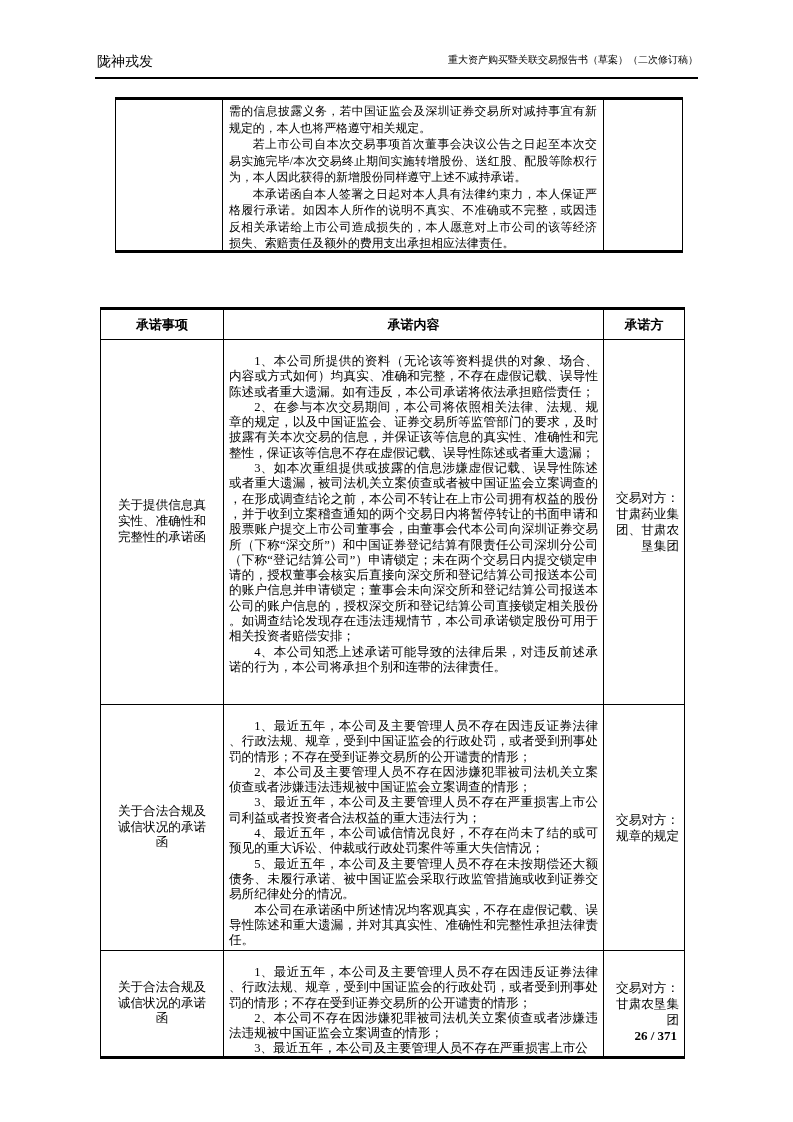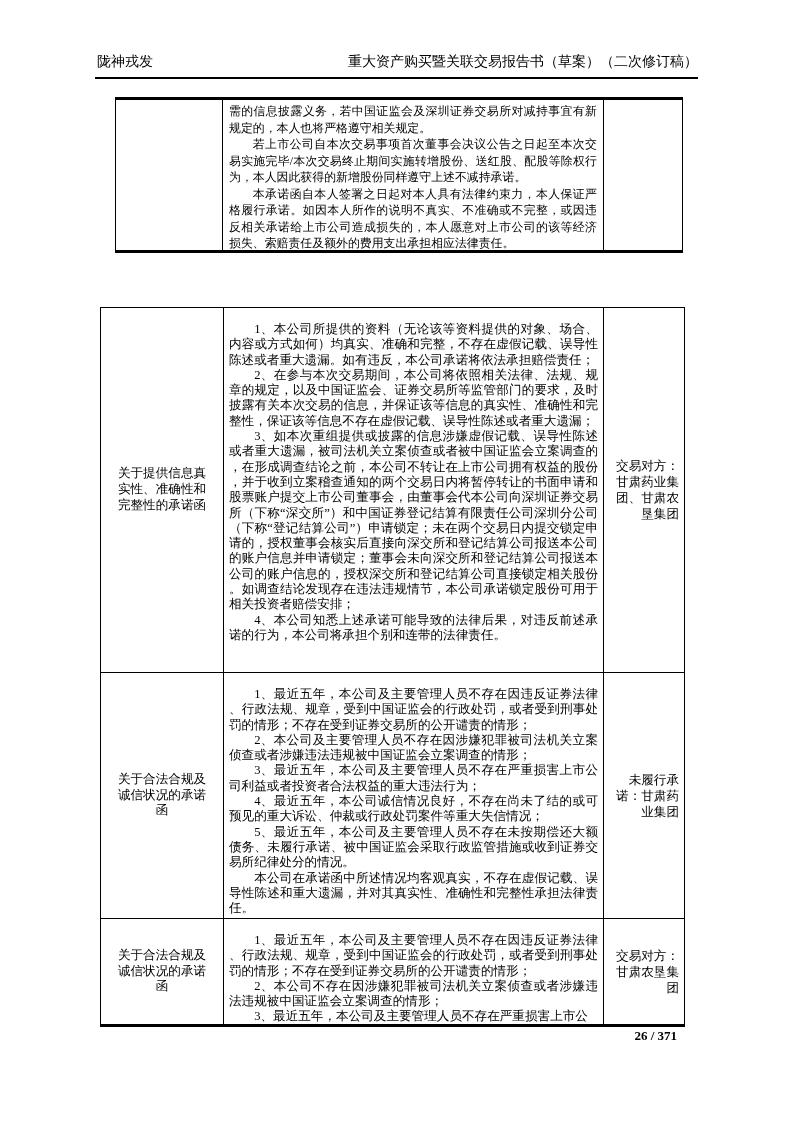--- a/index.html
+++ b/index.html
@@ -9,21 +9,21 @@
     width: 793px;
     height: 1122px;
     background: #ffffff;
     color: #000;
     font-family: "Liberation Serif", "DejaVu Serif", serif;
     overflow: hidden;
     margin: 1px auto;
   }
   
   .rh-left  { position: absolute; left: 97px;  top: 52px; font-size: 14px; }
-  .rh-right { position: absolute; right: 95px; top: 52px; font-size: 14px; }
+  .rh-right { position: absolute; right: 95px; top: 52px; font-size: 10px; }
   .rh-rule  { position: absolute; left: 95px;  top: 76px; width: 603px; height: 2px; background: #000; }
 
   
   .cont-table {
     position: absolute; left: 115px; top: 96px; width: 567px; height: 155px;
     border-collapse: collapse; table-layout: fixed;
   }
   .cont-table td { border: 1px solid #000; vertical-align: top; }
   .cont-table { border-top: 3px solid #000; border-bottom: 3px solid #000; padding-left: 40px; }
   .cont-table td { border-top: 3px solid #000; border-bottom: 3px solid #000; }
@@ -104,20 +104,25 @@
     </table>
 
 
   <table class="cmt-table">
     <colgroup>
         <col style="width:123px">
         <col style="width:380px">
         <col style="width:81px">
       </colgroup>
     <tbody>
+        <tr>
+      <th>承诺事项</th>
+      <th>承诺内容</th>
+      <th>承诺方</th>
+    </tr>
 
     <tr>
       <td class="cell-item">关于提供信息真实性、准确性和完整性的承诺函</td>
       <td class="cell-content">
         <div class="clip-r1">
           <p class="ind">1、本公司所提供的资料（无论该等资料提供的对象、场合、内容或方式如何）均真实、准确和完整，不存在虚假记载、误导性陈述或者重大遗漏。如有违反，本公司承诺将依法承担赔偿责任；</p>
           <p class="ind">2、在参与本次交易期间，本公司将依照相关法律、法规、规章的规定，以及中国证监会、证券交易所等监管部门的要求，及时披露有关本次交易的信息，并保证该等信息的真实性、准确性和完整性，保证该等信息不存在虚假记载、误导性陈述或者重大遗漏；</p>
           <p class="ind">3、如本次重组提供或披露的信息涉嫌虚假记载、误导性陈述或者重大遗漏，被司法机关立案侦查或者被中国证监会立案调查的，在形成调查结论之前，本公司不转让在上市公司拥有权益的股份，并于收到立案稽查通知的两个交易日内将暂停转让的书面申请和股票账户提交上市公司董事会，由董事会代本公司向深圳证券交易所（下称“深交所”）和中国证券登记结算有限责任公司深圳分公司（下称“登记结算公司”）申请锁定；未在两个交易日内提交锁定申请的，授权董事会核实后直接向深交所和登记结算公司报送本公司的账户信息并申请锁定；董事会未向深交所和登记结算公司报送本公司的账户信息的，授权深交所和登记结算公司直接锁定相关股份。如调查结论发现存在违法违规情节，本公司承诺锁定股份可用于相关投资者赔偿安排；</p>
           <p class="ind">4、本公司知悉上述承诺可能导致的法律后果，对违反前述承诺的行为，本公司将承担个别和连带的法律责任。</p>
         </div>
@@ -130,21 +135,21 @@
       <td class="cell-content">
         <div class="clip-r2">
           <p class="ind">1、最近五年，本公司及主要管理人员不存在因违反证券法律、行政法规、规章，受到中国证监会的行政处罚，或者受到刑事处罚的情形；不存在受到证券交易所的公开谴责的情形；</p>
           <p class="ind">2、本公司及主要管理人员不存在因涉嫌犯罪被司法机关立案侦查或者涉嫌违法违规被中国证监会立案调查的情形；</p>
           <p class="ind">3、最近五年，本公司及主要管理人员不存在严重损害上市公司利益或者投资者合法权益的重大违法行为；</p>
           <p class="ind">4、最近五年，本公司诚信情况良好，不存在尚未了结的或可预见的重大诉讼、仲裁或行政处罚案件等重大失信情况；</p>
           <p class="ind">5、最近五年，本公司及主要管理人员不存在未按期偿还大额债务、未履行承诺、被中国证监会采取行政监管措施或收到证券交易所纪律处分的情况。</p>
           <p class="ind">本公司在承诺函中所述情况均客观真实，不存在虚假记载、误导性陈述和重大遗漏，并对其真实性、准确性和完整性承担法律责任。</p>
         </div>
       </td>
-      <td class="cell-party">未履行承诺：甘肃药业集团</td>
+      <td class="cell-party">交易对方：规章的规定</td>
     </tr>
 
     <tr class="last">
       <td class="cell-item">关于合法合规及诚信状况的承诺函</td>
       <td class="cell-content">
         <div class="clip-r3">
           <p class="ind">1、最近五年，本公司及主要管理人员不存在因违反证券法律、行政法规、规章，受到中国证监会的行政处罚，或者受到刑事处罚的情形；不存在受到证券交易所的公开谴责的情形；</p>
           <p class="ind">2、本公司不存在因涉嫌犯罪被司法机关立案侦查或者涉嫌违法违规被中国证监会立案调查的情形；</p>
           <p class="ind">3、最近五年，本公司及主要管理人员不存在严重损害上市公</p>
         </div>

